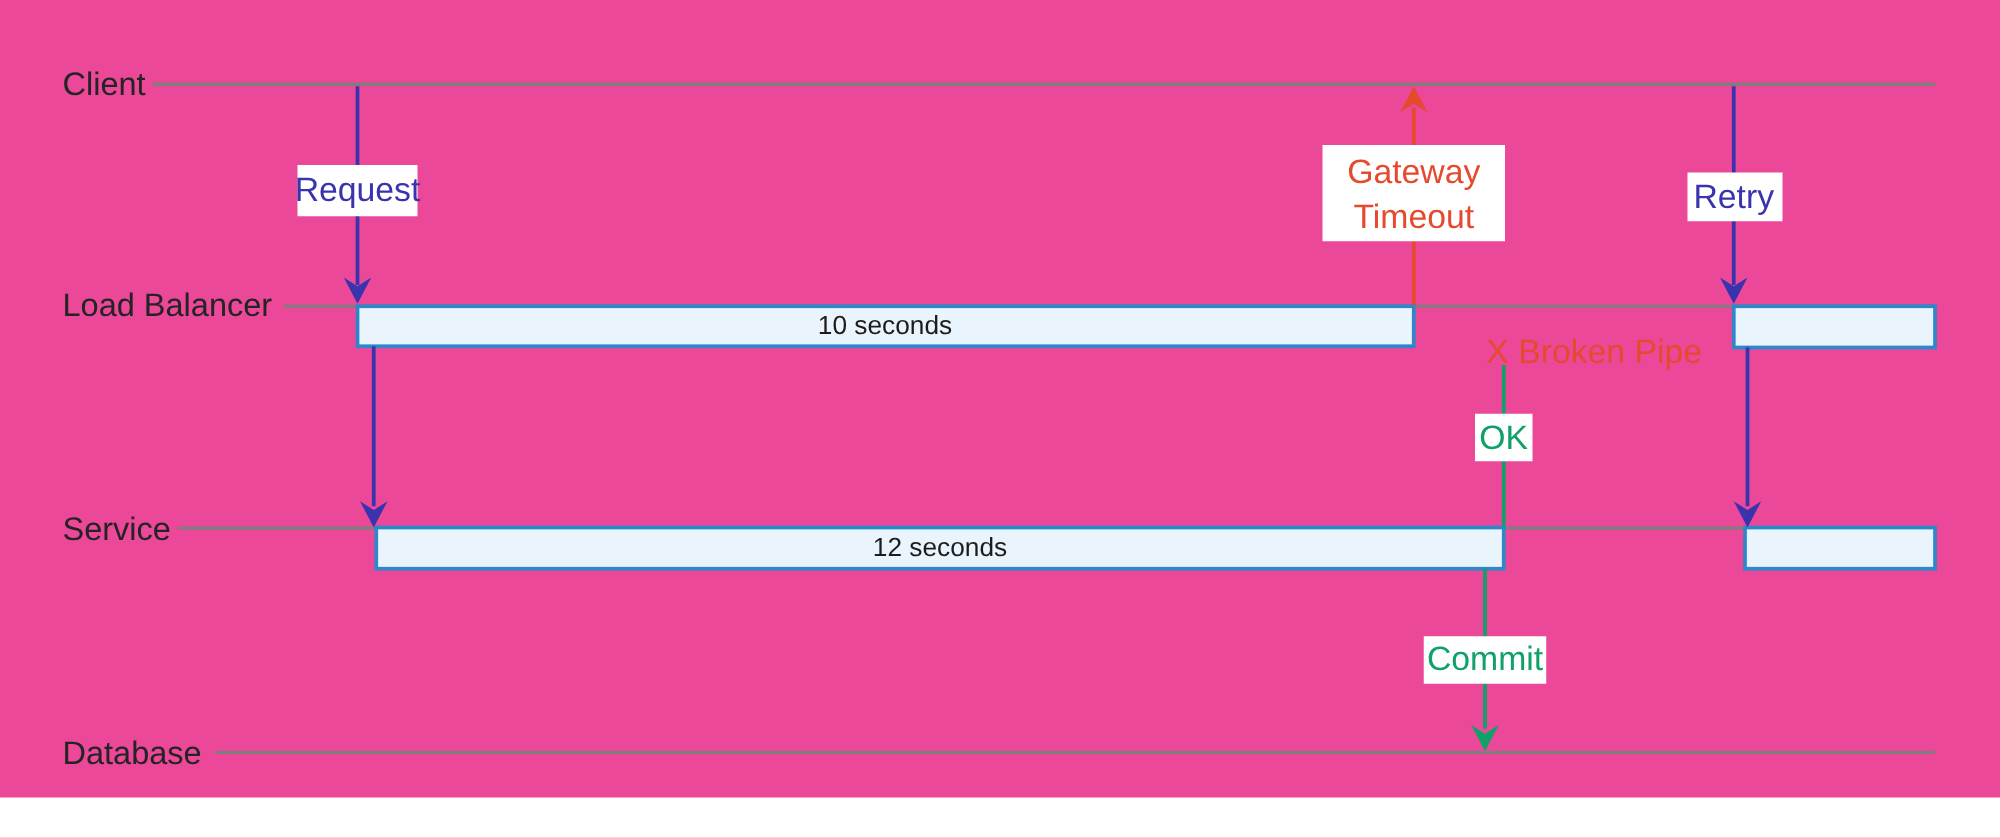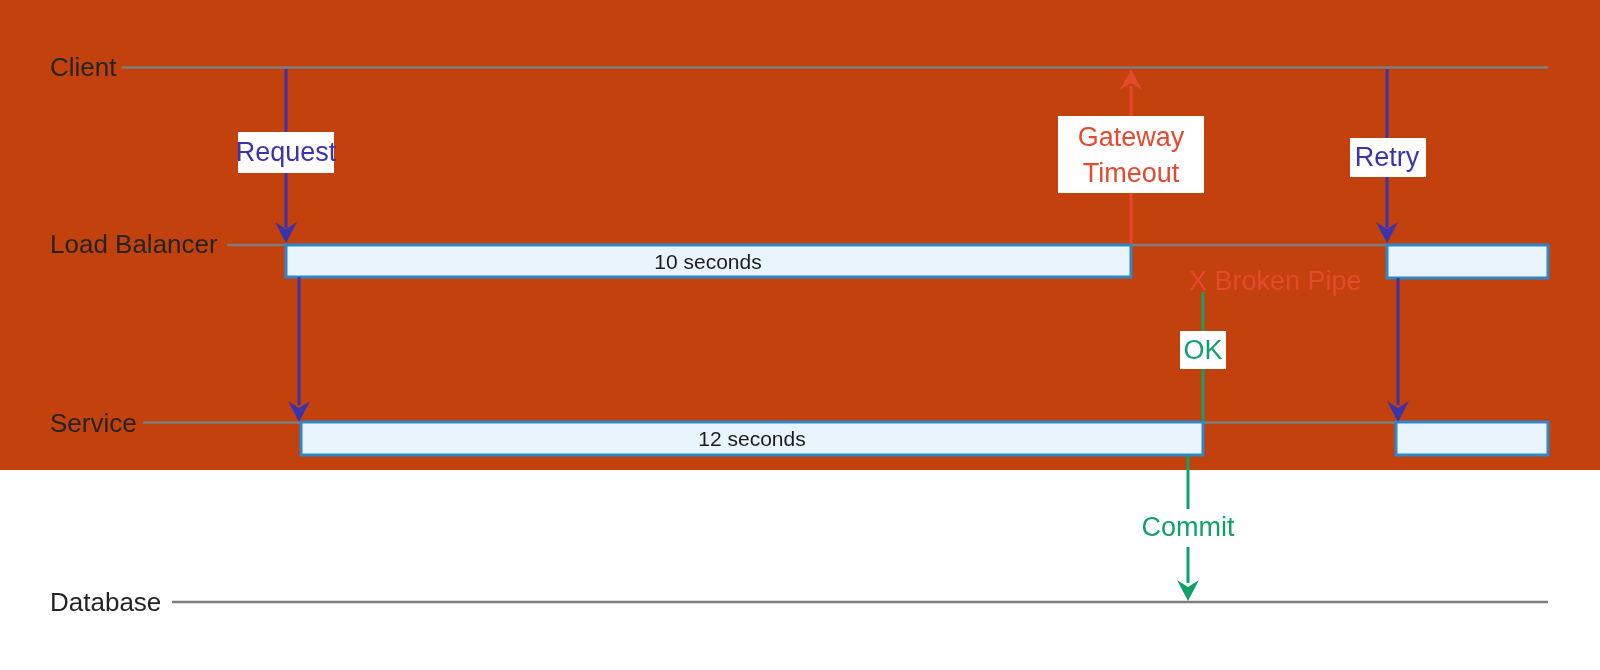--- a/index.html
+++ b/index.html
@@ -1,17 +1,17 @@
 <!DOCTYPE html>
 <html><head>
 <meta charset="utf-8">
 <style>
   html, body { margin: 0; padding: 0; background: #ffffff; }
   body { width: 1600px; height: 670px; overflow: hidden; }
-  .canvas { position: relative; width: 1600px; height: 470px; background: #c2410c; text-align: center; }
+  .canvas { position: relative; width: 1600px; height: 638px; background: #ec4899; text-align: center; }
   svg { display: block; font-family: "Liberation Sans", sans-serif; }
 
   .lifeline   { stroke: #7e7e7e; stroke-width: 2.5; fill: none; }
   .actor-label{ fill: #242424; font-size: 26px; }
   .act-box    { fill: #e9f4fd; stroke: #2e87c8; stroke-width: 3; }
   .box-label  { fill: #1c1c1c; font-size: 21px; text-anchor: middle; }
 
   .blue-line  { stroke: #3934ad; stroke-width: 3; fill: none; }
   .blue-head  { fill: #3934ad; stroke: none; }
   .blue-text  { fill: #3934ad; font-size: 27px; text-anchor: middle; }

